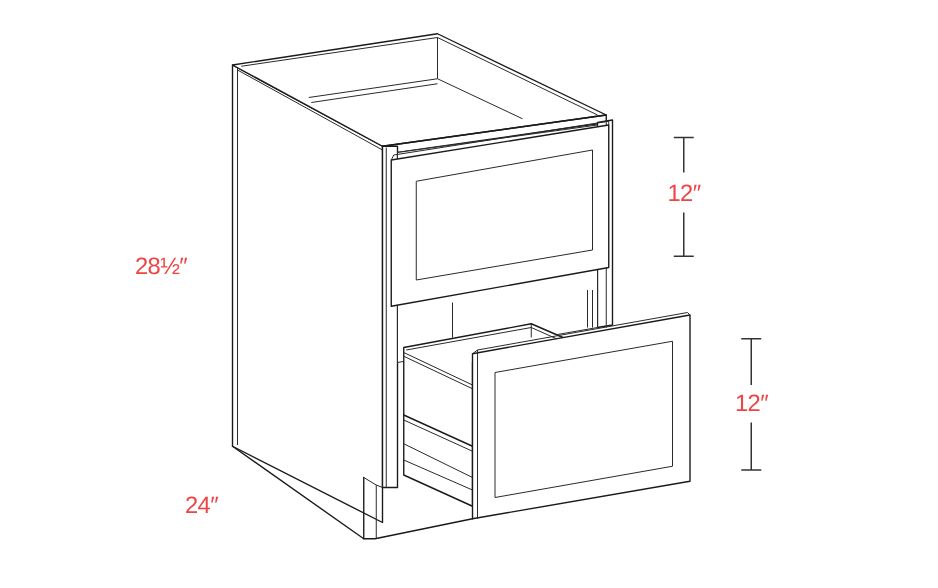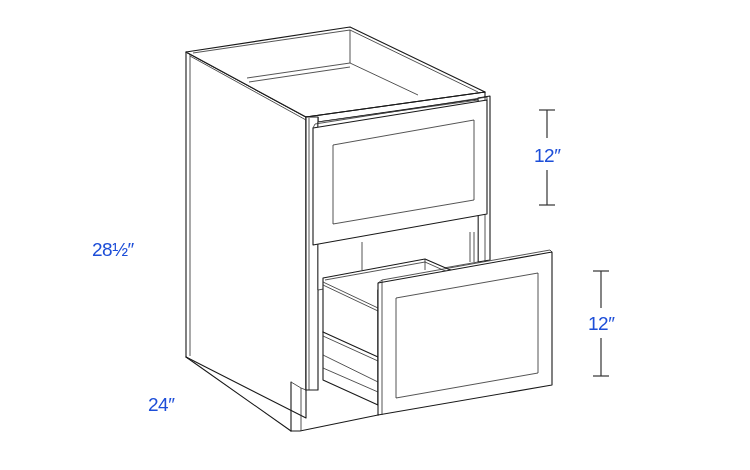--- a/index.html
+++ b/index.html
@@ -6,21 +6,21 @@
     body { width: 750px; height: 470px; position: relative; overflow: hidden; }
     #canvas { position: absolute; left: 0; top: 0; width: 750px; height: 470px; }
     .ln { fill: none; stroke: #1a1a1a; stroke-width: 1.1; stroke-linejoin: round; stroke-linecap: round; }
     .ln-thin { fill: none; stroke: #2a2a2a; stroke-width: 0.8; stroke-linejoin: round; }
     .fill-w { fill: #ffffff; }
     .dim { fill: none; stroke: #333333; stroke-width: 1.2; }
     .dim-label {
       position: absolute;
       font-family: "Liberation Sans", sans-serif;
       font-size: 19px;
-      color: #1d4ed8;
+      color: #ef4444;
       letter-spacing: -0.5px;
       line-height: 1;
       white-space: nowrap;
       background: #ffffff;
     }
   </style>
 </head>
 <body>
 
 <svg id="canvas" viewBox="0 0 750 470" xmlns="http://www.w3.org/2000/svg">
@@ -100,16 +100,16 @@
     <line class="dim" x1="539" y1="205" x2="555" y2="205"></line>
   </g>
   <g>
     <line class="dim" x1="593" y1="271" x2="609" y2="271"></line>
     <line class="dim" x1="601" y1="271" x2="601" y2="308"></line>
     <line class="dim" x1="601" y1="338" x2="601" y2="376"></line>
     <line class="dim" x1="593" y1="376" x2="609" y2="376"></line>
   </g>
 </svg>
 
-<div class="dim-label" style="left:92px; top:204px;margin-top:36px;">28½″</div>
+<div class="dim-label" style="left:108px; top:204px;">28½″</div>
 <div class="dim-label" style="left:148px; top:395px;">24″</div>
 <div class="dim-label" style="left:534px; top:146px;">12″</div>
 <div class="dim-label" style="left:588px; top:314px;">12″</div>
 
 </body></html>

